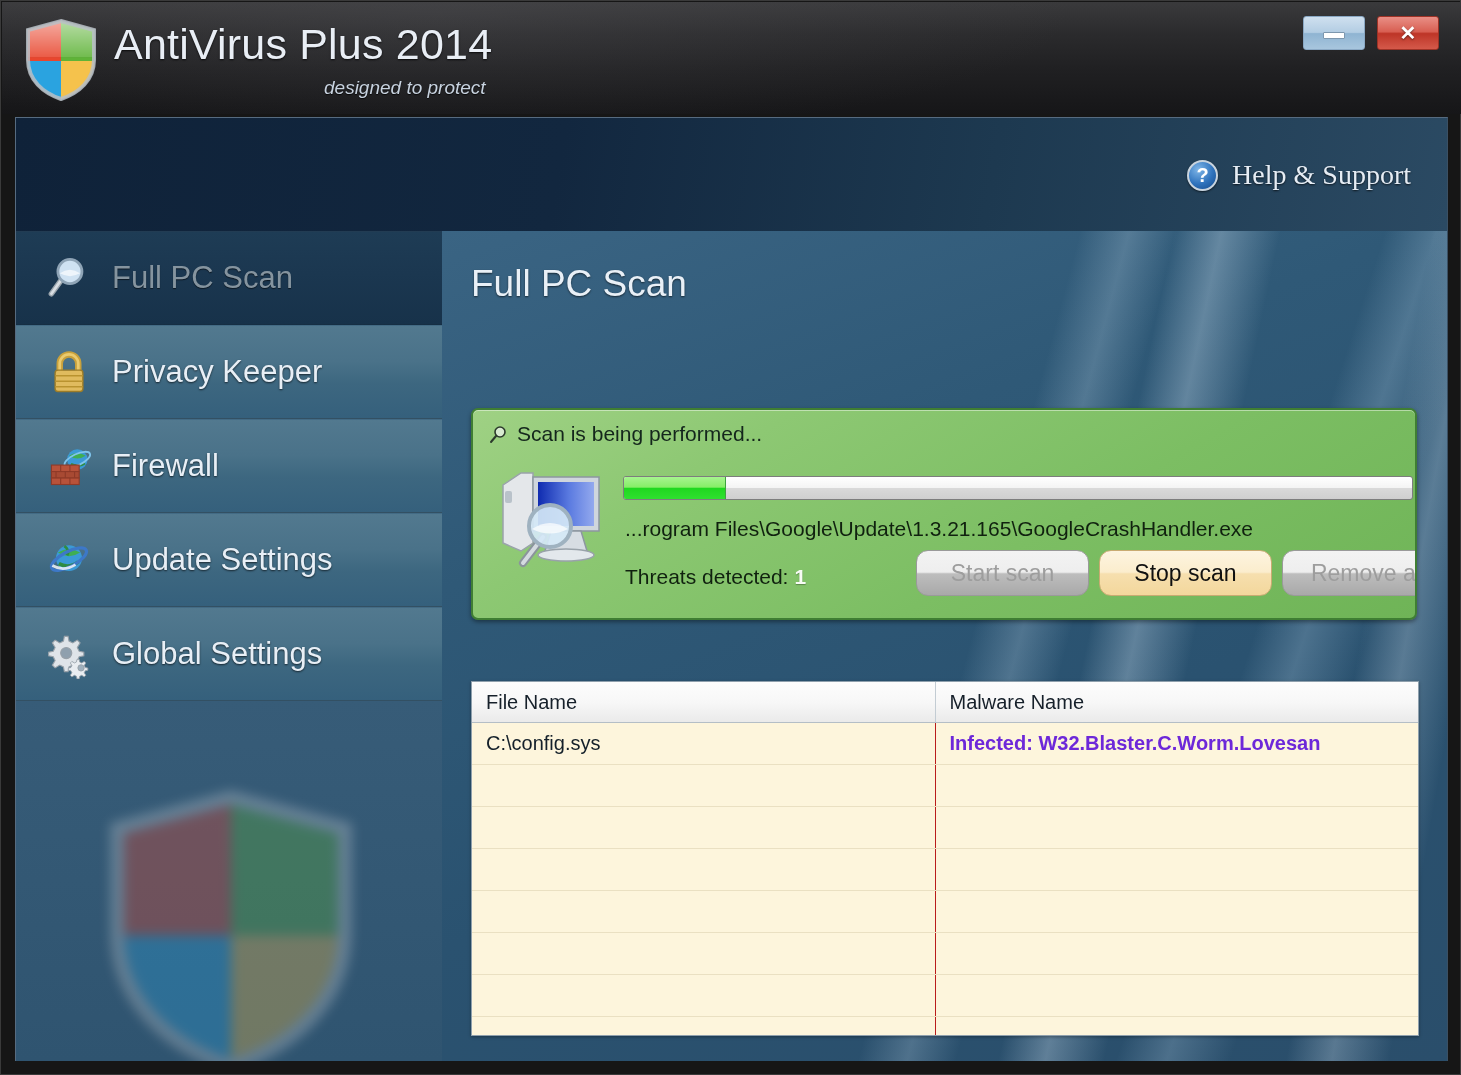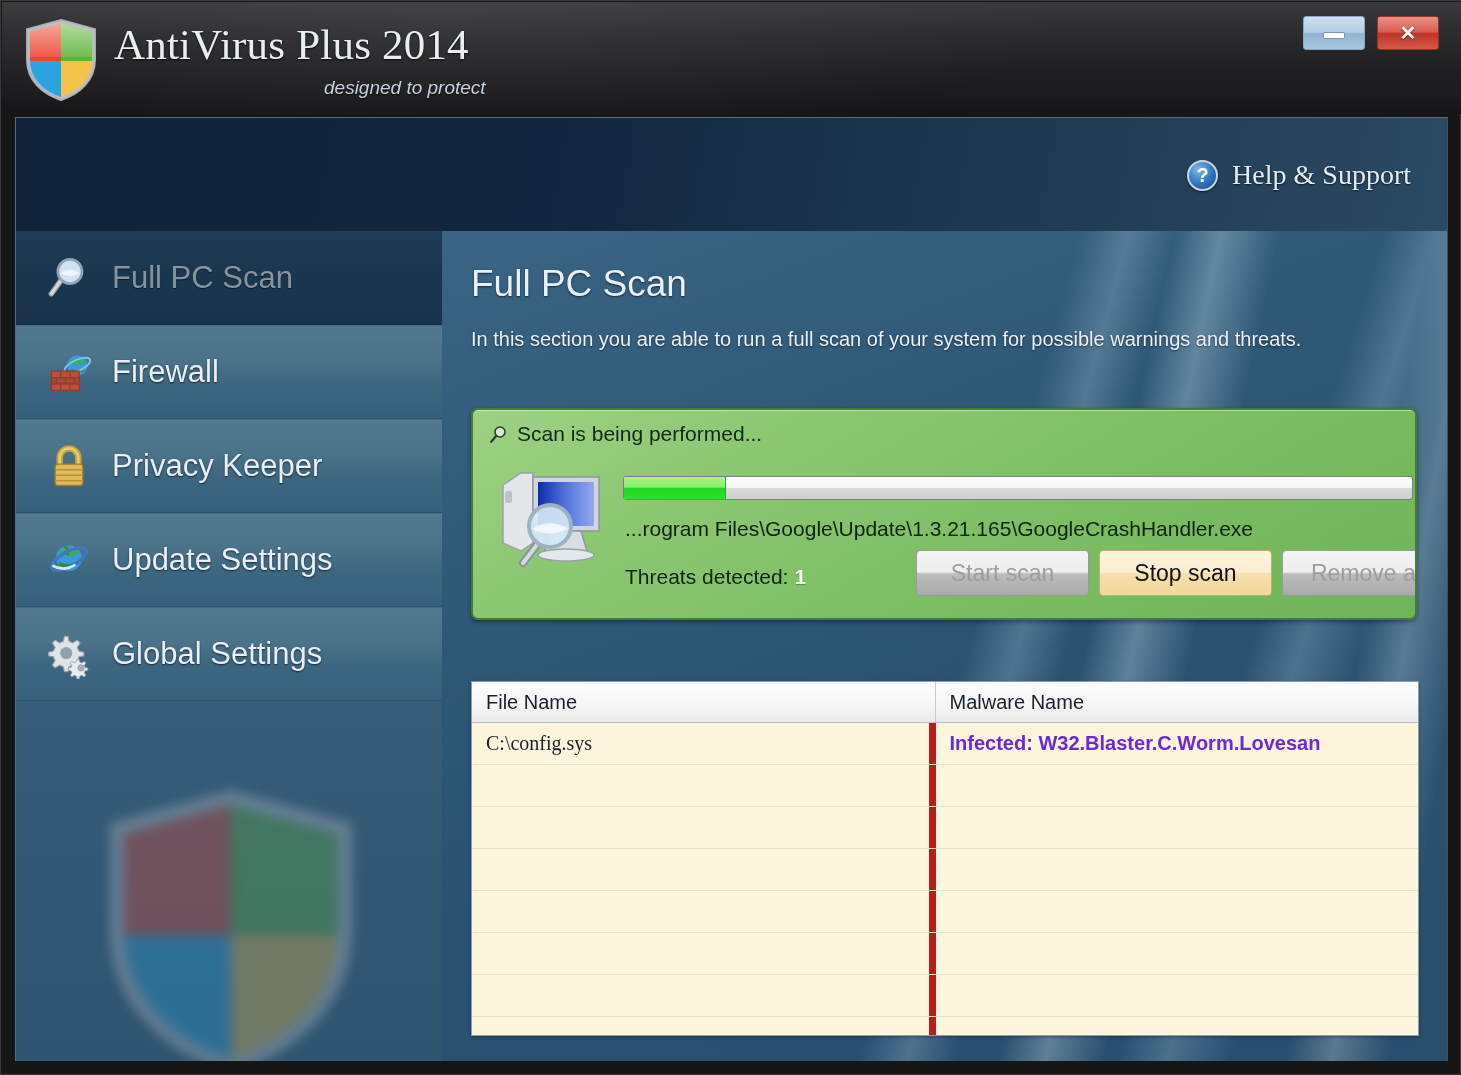--- a/index.html
+++ b/index.html
@@ -31,21 +31,20 @@
   .title-logo {
     position: absolute; left: 22px; top: 16px;
     width: 74px; height: 84px;
   }
   .title-text {
     position: absolute; left: 112px; top: 18px;
     font-size: 43px; color: #e9eef5; letter-spacing: .2px;
     text-shadow: 0 1px 2px rgba(0,0,0,.8);
     font-weight: 400;
     white-space: nowrap;
-    font-family: Liberation Serif, serif;
   }
   .title-tagline {
     position: absolute; left: 322px; top: 75px;
     font-size: 19px; font-style: italic; color: #c8d3e0;
     text-shadow: 0 1px 1px rgba(0,0,0,.8);
     white-space: nowrap;
   }
   .winbtns { position: absolute; right: 22px; top: 14px; display: flex; gap: 12px; }
   .winbtn {
     width: 62px; height: 34px; border-radius: 3px;
@@ -207,21 +206,21 @@
     position: absolute; left: 152px; top: 155px;
     font-size: 21px; color: #10210f; white-space: nowrap;
   }
   .threats-count { color: #f7fbf4; font-weight: bold; margin-left: 6px; text-shadow: 0 1px 1px rgba(0,0,0,.3);}
   .scan-buttons {
     position: absolute; left: 443px; top: 140px;
     display: flex; gap: 10px;
   }
   .sbtn {
     width: 173px; height: 46px;
-    border-radius: 4px;
+    border-radius: 12px;
     display: flex; align-items: center; justify-content: center;
     font-size: 23px;
     font-family: "Liberation Sans", sans-serif;
     cursor: pointer;
     border: 1px solid #9a9a9a;
   }
   .sbtn.disabled {
     background: linear-gradient(180deg,#f3f3f3 0%, #eeeeee 48%, #bdbdbd 52%, #a9a9a9 100%);
     color: #9d9d9d;
     cursor: default;
@@ -261,21 +260,21 @@
   .tr-row {
     display: flex; height: 42px;
     border-bottom: 1px solid #eae0c2;
   }
   .td-cell {
     display: flex; align-items: center;
     padding-left: 14px;
     font-size: 20px; color: #14202a;
     overflow: hidden; white-space: nowrap;
   }
-  .td-cell.c1 { width: 49%; border-right: 7px solid #b91c1c; font-family: Liberation Serif, serif; }
+  .td-cell.c1 { width: 49%; border-right: 1px solid #b91c1c; }
   .td-cell.c2 { width: 51%; }
   .td-cell.malware { color: #6d28d9; font-weight: bold; }
 </style>
 </head>
 <body>
 
 <div id="app-window">
 
   <div class="titlebar">
 
@@ -342,20 +341,32 @@
     <div class="nav-item active">
       <span class="nav-icon">
         <svg viewBox="0 0 54 54" width="50" height="50">
           <line x1="18" y1="30" x2="8" y2="44" stroke="#9aa4ac" stroke-width="6" stroke-linecap="round"></line>
           <line x1="18" y1="30" x2="8" y2="44" stroke="#d8dde2" stroke-width="3" stroke-linecap="round"></line>
           <circle cx="28" cy="20" r="13" fill="#cfe2f2" stroke="#8fa4b6" stroke-width="3"></circle>
           <path d="M17 22 Q28 14 39 22 Q28 28 17 22 Z" fill="#ffffff" opacity=".65"></path>
         </svg>
       </span>
       <span class="nav-label">Full PC Scan</span>
+    </div>
+
+    <div class="nav-item">
+      <span class="nav-icon">
+        <svg viewBox="0 0 54 54" width="50" height="50">
+          <path d="M17 26 L17 18 A10 10 0 0 1 37 18 L37 26" fill="none" stroke="#c8a13c" stroke-width="7"></path>
+          <path d="M17 26 L17 18 A10 10 0 0 1 37 18 L37 26" fill="none" stroke="#eacb6f" stroke-width="3"></path>
+          <rect x="12" y="25" width="30" height="23" rx="3" fill="#e0bb5e" stroke="#9c7c28" stroke-width="1.5"></rect>
+          <path d="M12 31 H42 M12 37 H42 M12 43 H42" stroke="#b9932f" stroke-width="1.5"></path>
+        </svg>
+      </span>
+      <span class="nav-label">Privacy Keeper</span>
     </div>
 
     <div class="nav-item">
       <span class="nav-icon">
         <svg viewBox="0 0 54 54" width="50" height="50">
           <circle cx="36" cy="20" r="11" fill="#3b9ad6"></circle>
           <path d="M27 16 q9 -6 18 0 q-9 6 -18 0" fill="#3fae52"></path>
           <path d="M29 25 q8 4 15 -1" stroke="#2f8c42" stroke-width="3" fill="none"></path>
           <ellipse cx="36" cy="20" rx="15" ry="6" fill="none" stroke="#7fc4ec" stroke-width="2" transform="rotate(-25 36 20)"></ellipse>
           <g stroke="#8f3a28" stroke-width="1.2">
@@ -371,32 +382,20 @@
             <line x1="28" y1="40" x2="28" y2="47"></line>
           </g>
         </svg>
       </span>
       <span class="nav-label">Firewall</span>
     </div>
 
     <div class="nav-item">
       <span class="nav-icon">
         <svg viewBox="0 0 54 54" width="50" height="50">
-          <path d="M17 26 L17 18 A10 10 0 0 1 37 18 L37 26" fill="none" stroke="#c8a13c" stroke-width="7"></path>
-          <path d="M17 26 L17 18 A10 10 0 0 1 37 18 L37 26" fill="none" stroke="#eacb6f" stroke-width="3"></path>
-          <rect x="12" y="25" width="30" height="23" rx="3" fill="#e0bb5e" stroke="#9c7c28" stroke-width="1.5"></rect>
-          <path d="M12 31 H42 M12 37 H42 M12 43 H42" stroke="#b9932f" stroke-width="1.5"></path>
-        </svg>
-      </span>
-      <span class="nav-label">Privacy Keeper</span>
-    </div>
-
-    <div class="nav-item">
-      <span class="nav-icon">
-        <svg viewBox="0 0 54 54" width="50" height="50">
           <circle cx="27" cy="25" r="14" fill="#3b9ad6"></circle>
           <path d="M15 19 q12 -8 24 0 q-12 8 -24 0" fill="#3fae52"></path>
           <path d="M16 31 q11 6 21 -2" stroke="#2f8c42" stroke-width="4" fill="none"></path>
           <path d="M22 12 q6 4 3 10" stroke="#2f8c42" stroke-width="3" fill="none"></path>
           <ellipse cx="27" cy="26" rx="21" ry="8" fill="none" stroke="#3d78c8" stroke-width="3.5" transform="rotate(-28 27 26)"></ellipse>
           <path d="M9 33 q12 7 25 -1" stroke="#ffffff" stroke-width="3" fill="none" opacity=".8"></path>
         </svg>
       </span>
       <span class="nav-label">Update Settings</span>
     </div>
@@ -415,21 +414,20 @@
         </svg>
       </span>
       <span class="nav-label">Global Settings</span>
     </div>
 
   </div>
 
   <div class="content">
 
     <div class="page-title">Full PC Scan</div>
-    <div class="page-desc">In this section you are able to run a full scan of your system for possible warnings and threats.</div>
 
     <div class="scan-panel">
 
       <div class="scan-status">
         <svg class="mini-magnifier" viewBox="0 0 19 19">
           <line x1="7" y1="11" x2="2" y2="17" stroke="#2c3a2c" stroke-width="2" stroke-linecap="round"></line>
           <circle cx="11" cy="7" r="5" fill="#d8ead0" stroke="#2c3a2c" stroke-width="1.6"></circle>
         </svg>
         <span class="scan-status-text">Scan is being performed...</span>
       </div>

